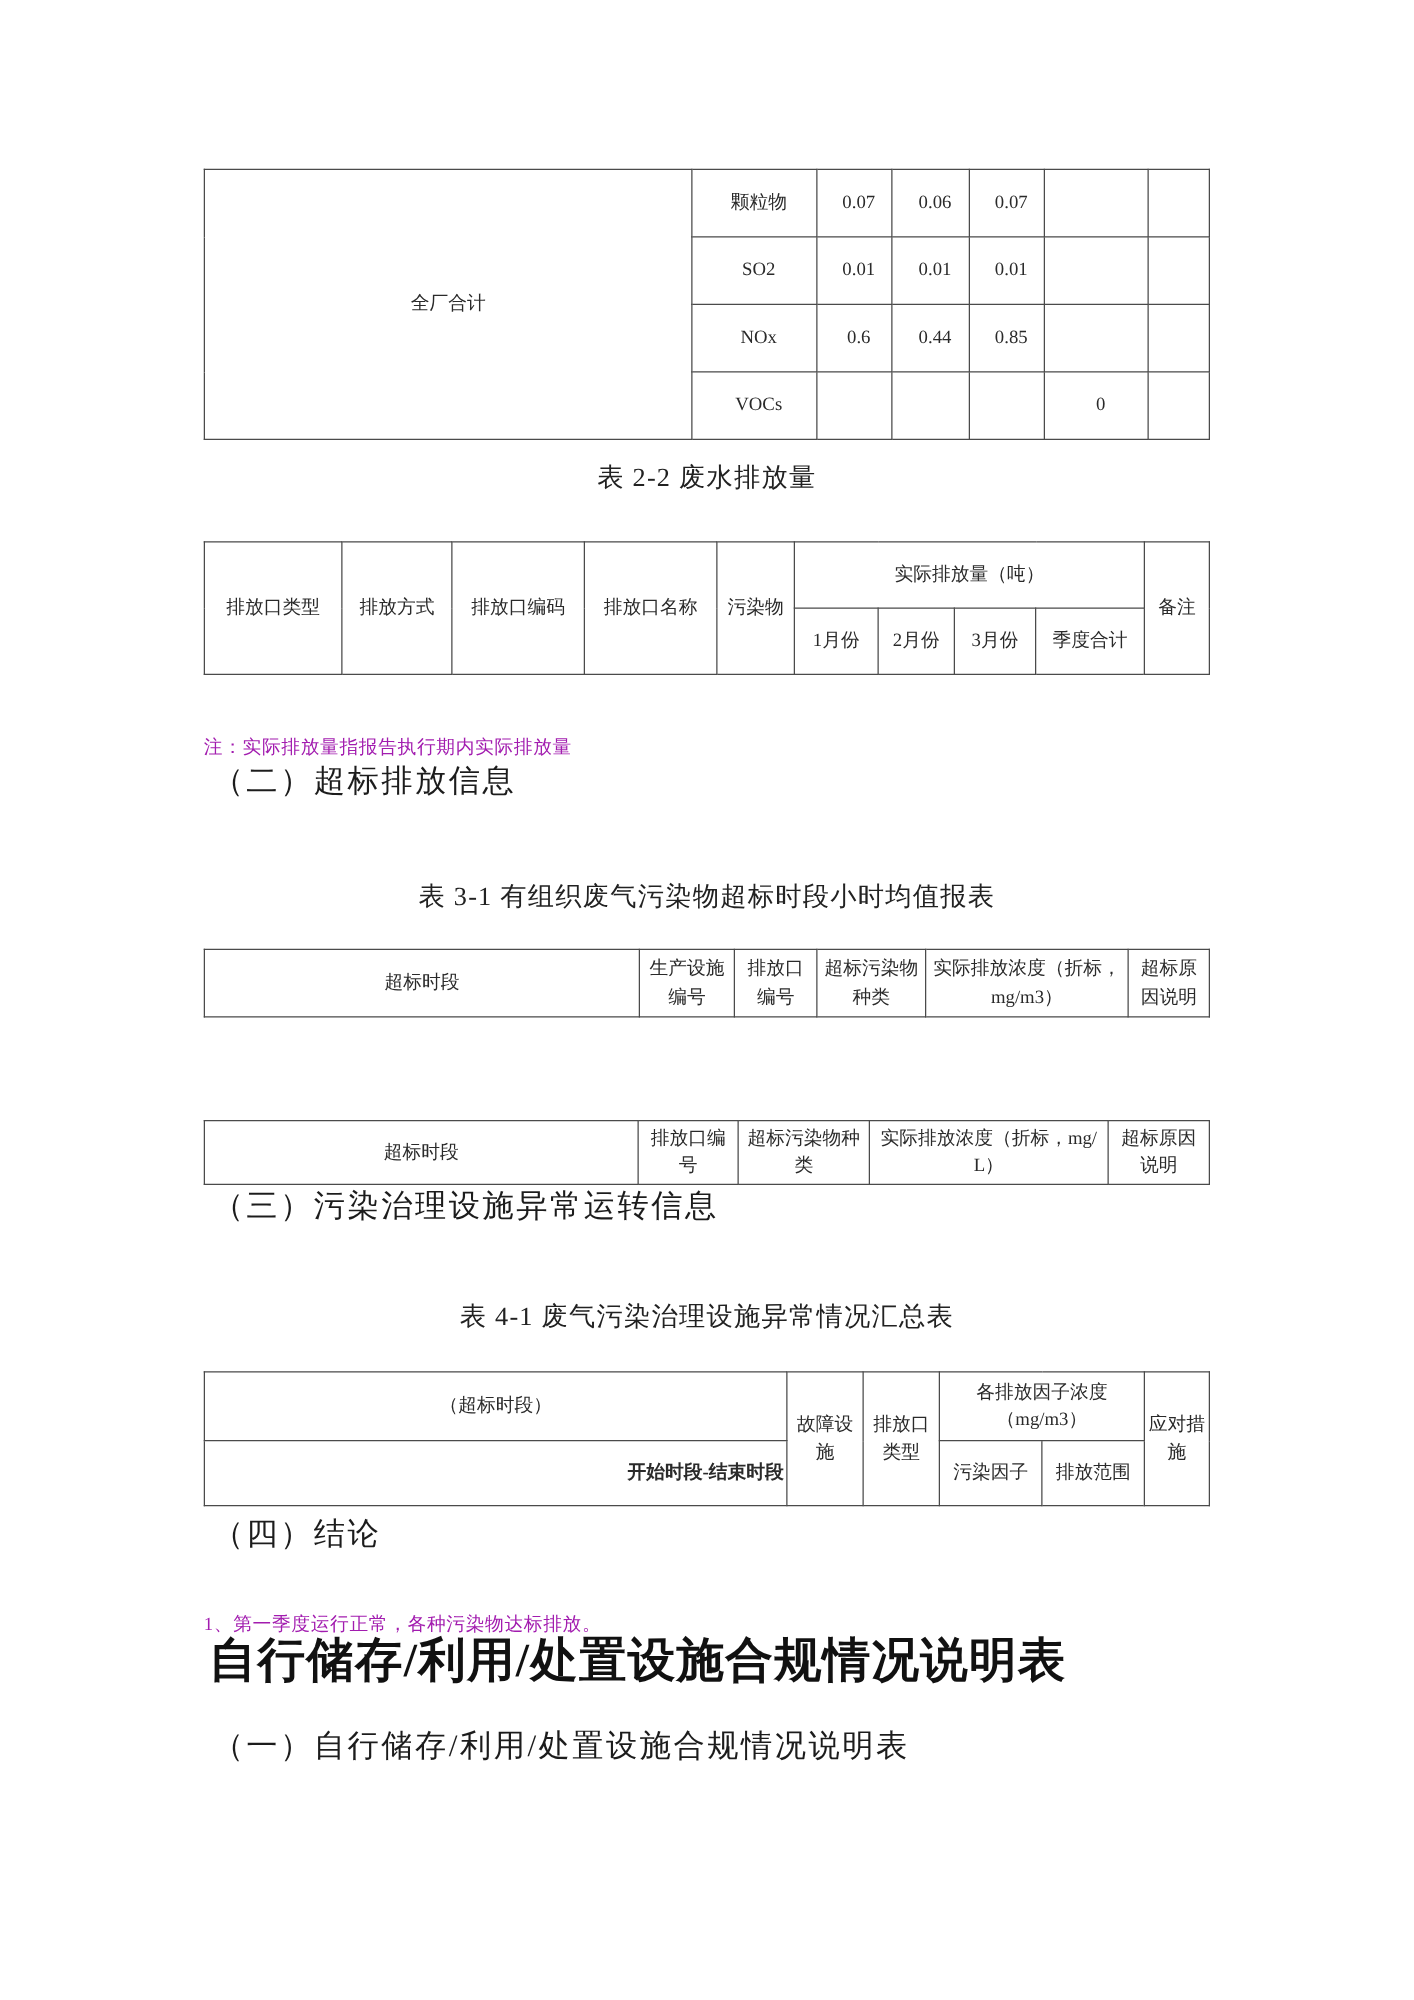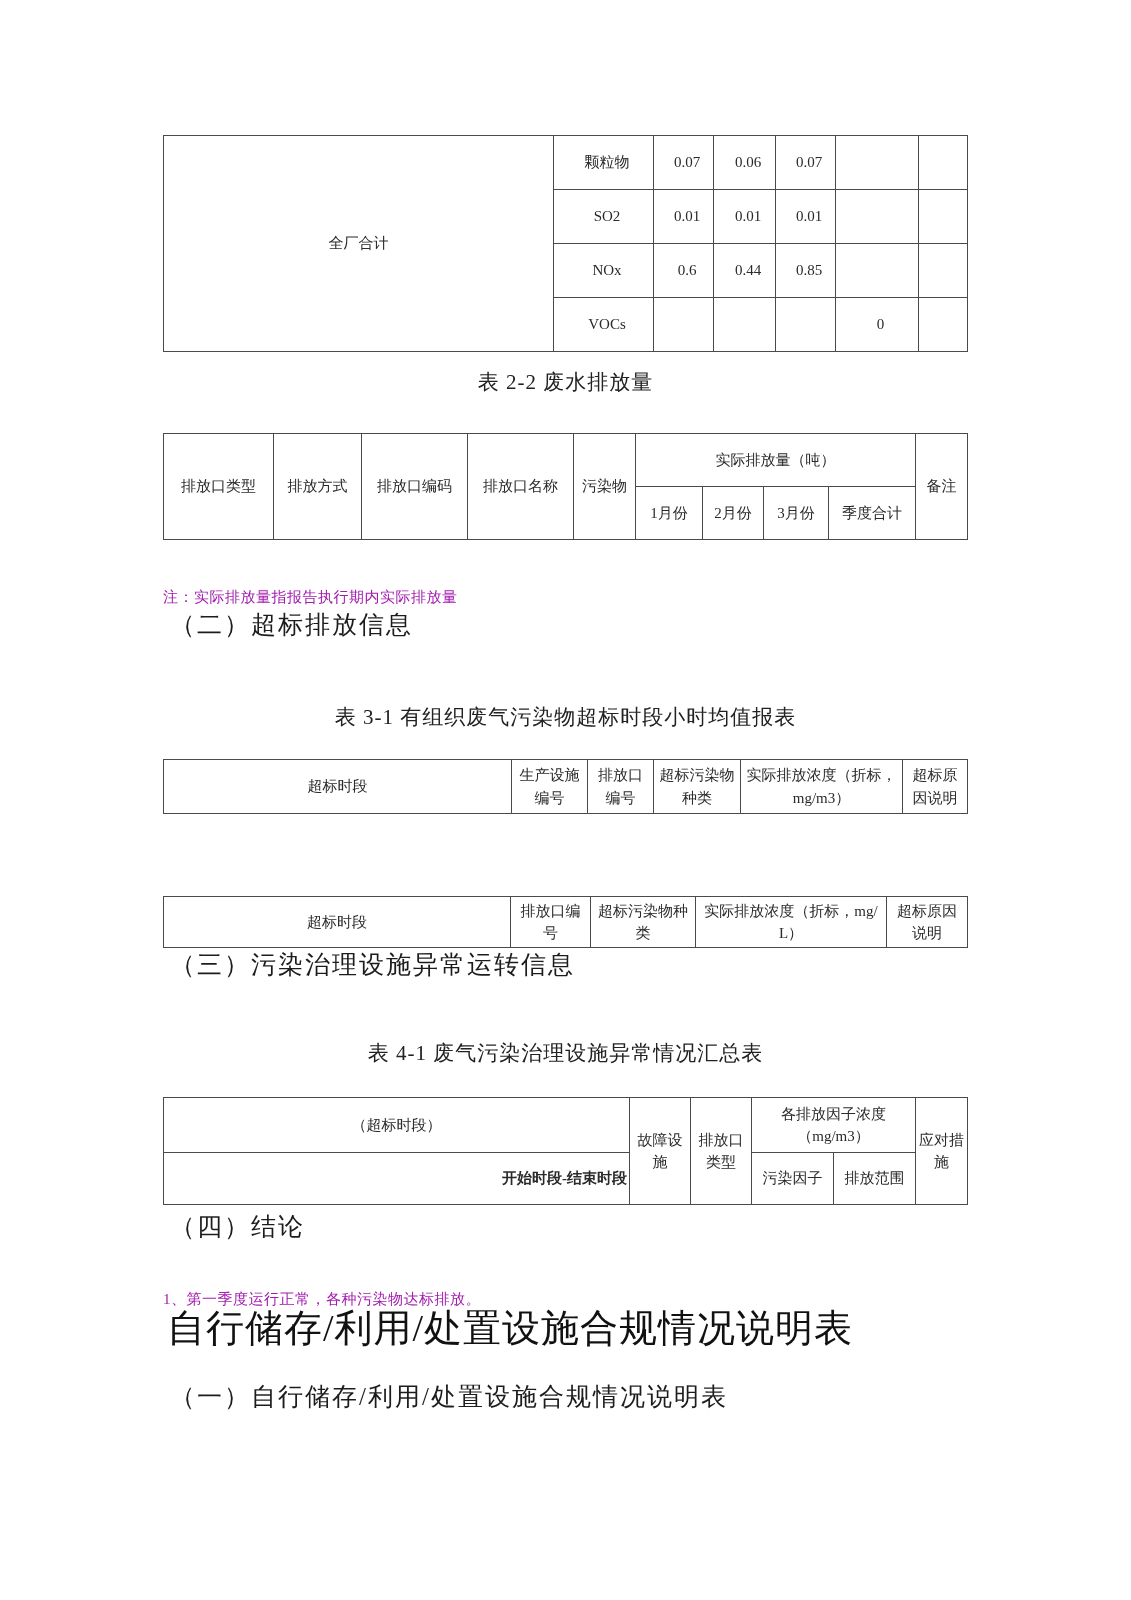--- a/index.html
+++ b/index.html
@@ -37,21 +37,21 @@
 
   .tbl-title{
     width:1131px;text-align:center;
     font-size:21px;letter-spacing:1px;color:#222;
   }
   .sec-heading{
     font-size:25px;letter-spacing:2px;color:#1c1c1c;white-space:nowrap;
   }
   .small-text{font-size:15px;color:#a21caf;letter-spacing:0.5px;margin-top:24px;}
   .chapter-title{
-    font-size:38px;font-weight:normal;letter-spacing:1px;color:#111;white-space:nowrap;
+    font-size:38px;font-weight:bold;letter-spacing:1px;color:#111;white-space:nowrap;
   }
 </style>
 </head>
 <body>
 
 <div class="page">
 
   <table class="abs t1" style="left:163px;top:135px;width:804px;">
     <colgroup>
       <col style="width:390px">

